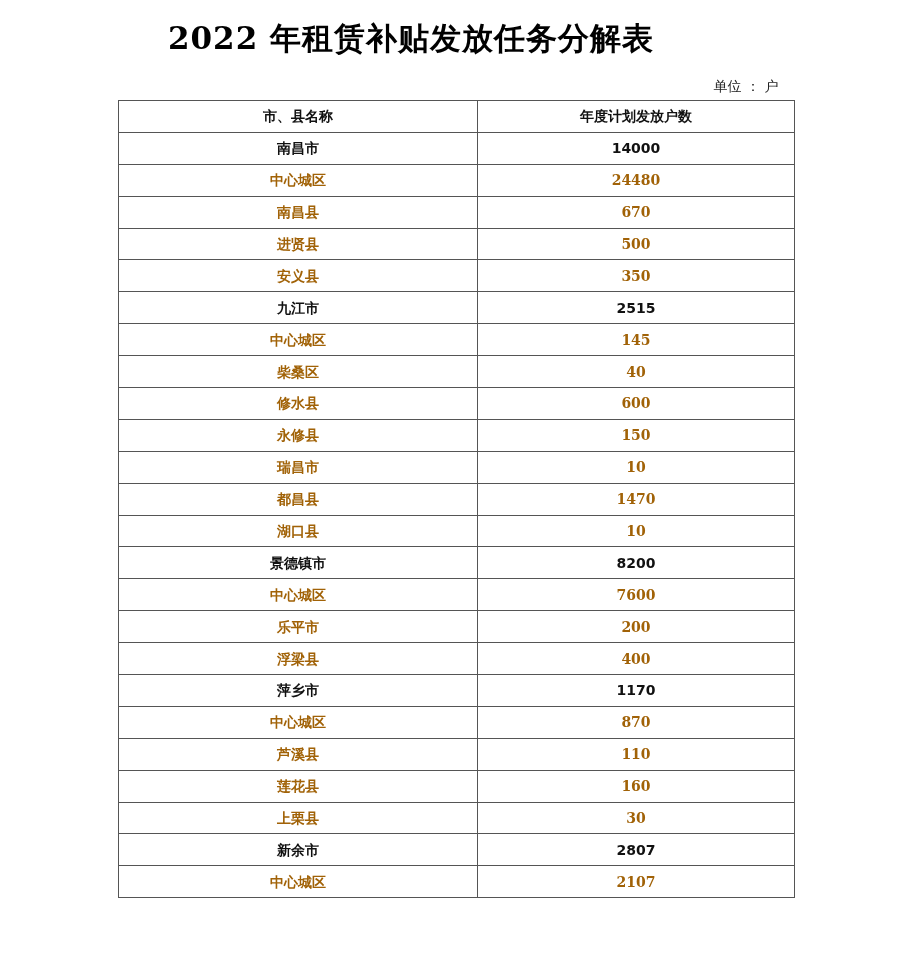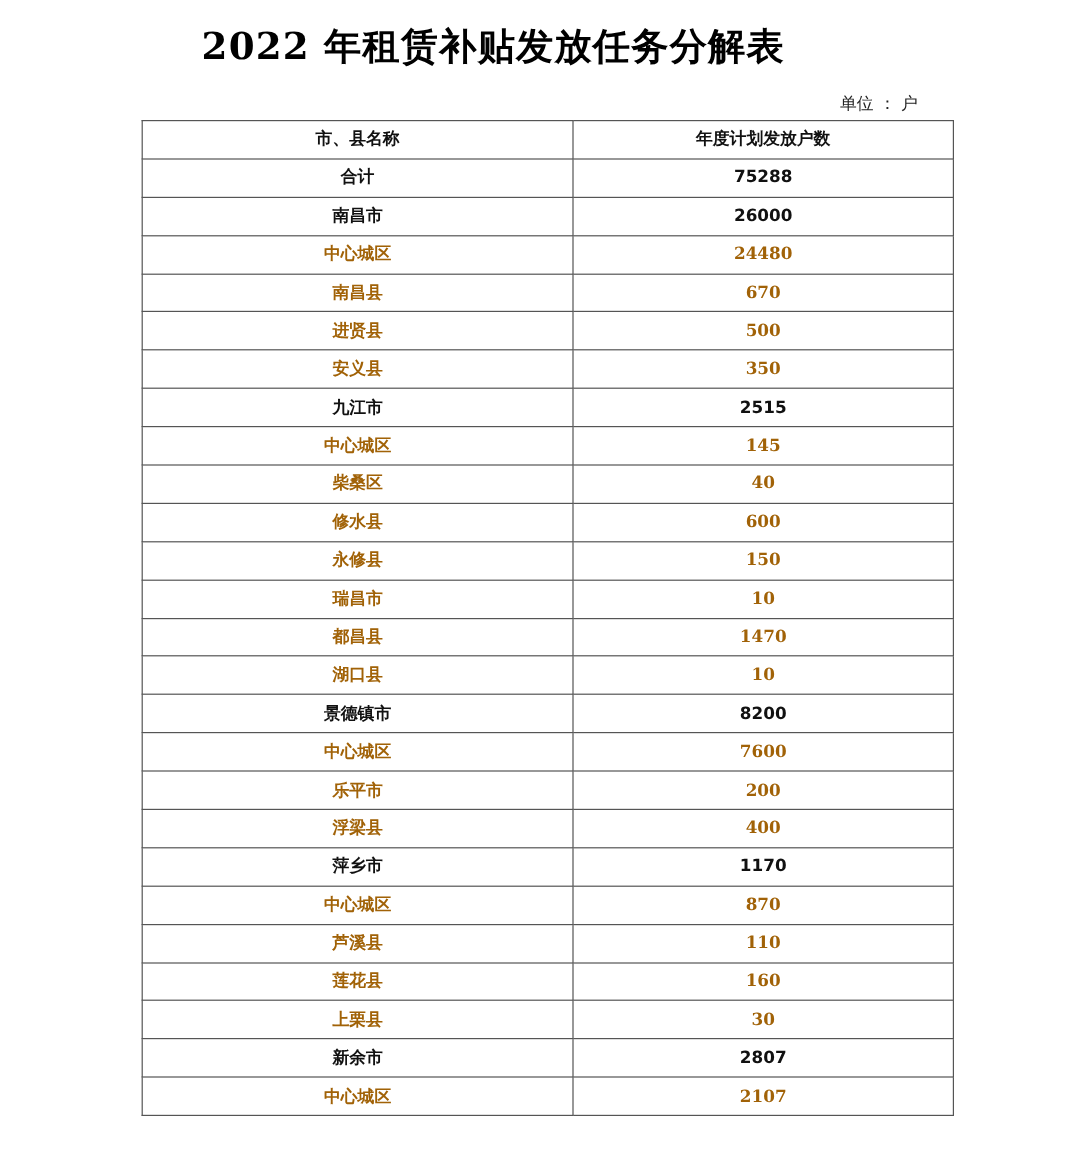--- a/index.html
+++ b/index.html
@@ -1,20 +1,20 @@
 <!DOCTYPE html>
 <html><head>
 <meta charset="utf-8">
 <style>
   html, body { margin: 0; padding: 0; background: #ffffff; }
   body { width: 900px; height: 977px; position: relative; overflow: hidden;
          font-family: "DejaVu Serif", "Liberation Serif", serif; color: #111; }
   .title { position: absolute; top: 18px; left: 0; width: 822px; text-align: center;
            font-size: 31px; font-weight: bold; letter-spacing: 1px; color: #000; }
-  .unit { position: absolute; top: 78px; left: 700px; width: 92px; text-align: left;
+  .unit { position: absolute; top: 78px; left: 700px; width: 92px; text-align: center;
           font-size: 14px; color: #222; }
   table { position: absolute; top: 100px; left: 118px; width: 677px; border-collapse: collapse; }
   td { border: 1px solid #555; height: 30.9px; padding: 0; text-align: center;
        font-size: 14px; line-height: 30px; color: #a16207; font-weight: bold; }
   td.c1 { width: 358px; }
   tr.header td, tr.bold td { font-weight: bold; color: #111; }
   tr.header td { font-family: "DejaVu Sans", "Liberation Sans", sans-serif; font-size: 14px; }
   tr.bold td { font-family: "DejaVu Sans", "Liberation Sans", sans-serif; }
 </style>
 </head>
@@ -22,27 +22,23 @@
 
 <div class="title">2022 年租赁补贴发放任务分解表</div>
 <div class="unit">单位 ： 户</div>
 
 <table>
   <tbody id="tbody">
     <tr class="header">
       <td class="c1">市、县名称</td>
       <td>年度计划发放户数</td>
     </tr>
-  <tr class="bold">
-        <td class="c1">合计</td>
-        <td>75288</td>
-      </tr>
       <tr class="bold">
         <td class="c1">南昌市</td>
-        <td>26000</td>
+        <td>14000</td>
       </tr>
       <tr>
         <td class="c1">中心城区</td>
         <td>24480</td>
       </tr>
       <tr>
         <td class="c1">南昌县</td>
         <td>670</td>
       </tr>
       <tr>

